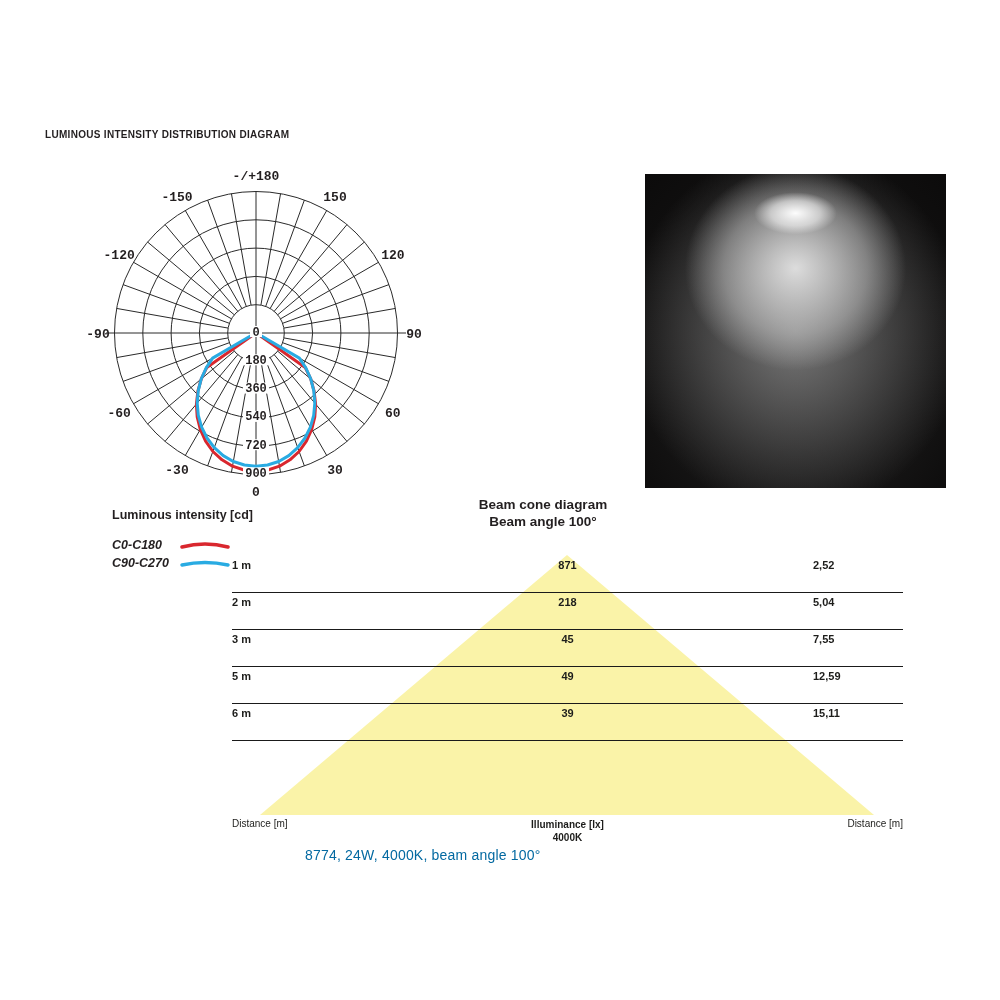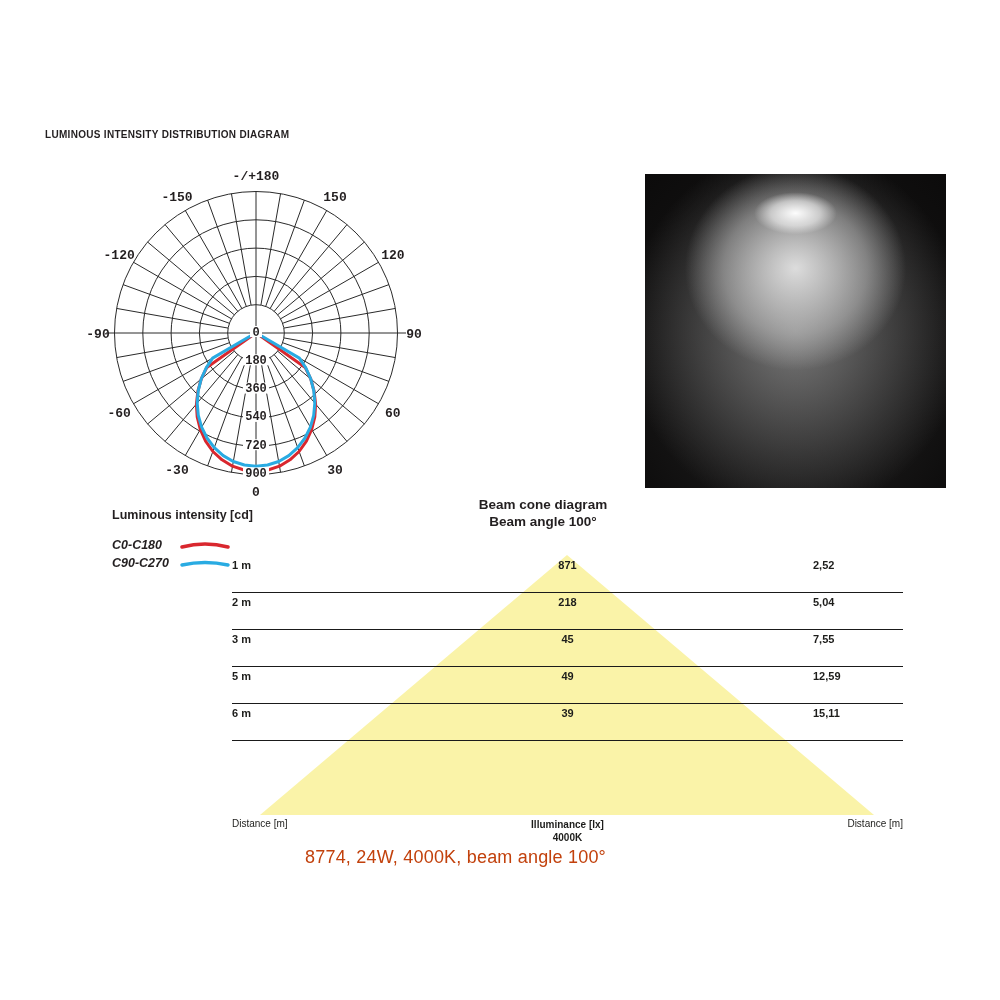--- a/index.html
+++ b/index.html
@@ -29,21 +29,21 @@
   .crow{box-sizing:border-box;height:37px;border-bottom:1.5px solid #1a1a1a;
         display:flex;align-items:flex-end;justify-content:space-between;
         font-size:11px;font-weight:bold;color:#1d1d1b;padding-bottom:21px;}
   .crow span{display:block;}
   .crow .cdist{width:90px;text-align:left;}
   .crow .cval{flex:1;text-align:center;}
   .crow .cdia{width:90px;text-align:left;}
   #cone-footer{left:232px;top:818px;width:671px;display:flex;justify-content:space-between;
                font-size:10px;color:#1d1d1b;}
   #cone-footer .cfc{text-align:center;line-height:13px;font-weight:bold;}
-  #caption{left:305px;top:847px;font-size:18px;color:#c2410c;letter-spacing:.2px;}
+  #caption{left:305px;top:847px;font-size:14px;color:#0369a1;letter-spacing:.2px;}
 </style>
 </head>
 <body>
 
 <div id="canvas">
 
   <div id="main-title" class="abs">LUMINOUS INTENSITY DISTRIBUTION DIAGRAM</div>
 
   <svg id="polar-svg" class="abs" width="360" height="340" viewBox="0 0 360 340">
       <circle cx="170" cy="168" r="28.3" fill="none" stroke="#2a2a2a" stroke-width="1"></circle>

